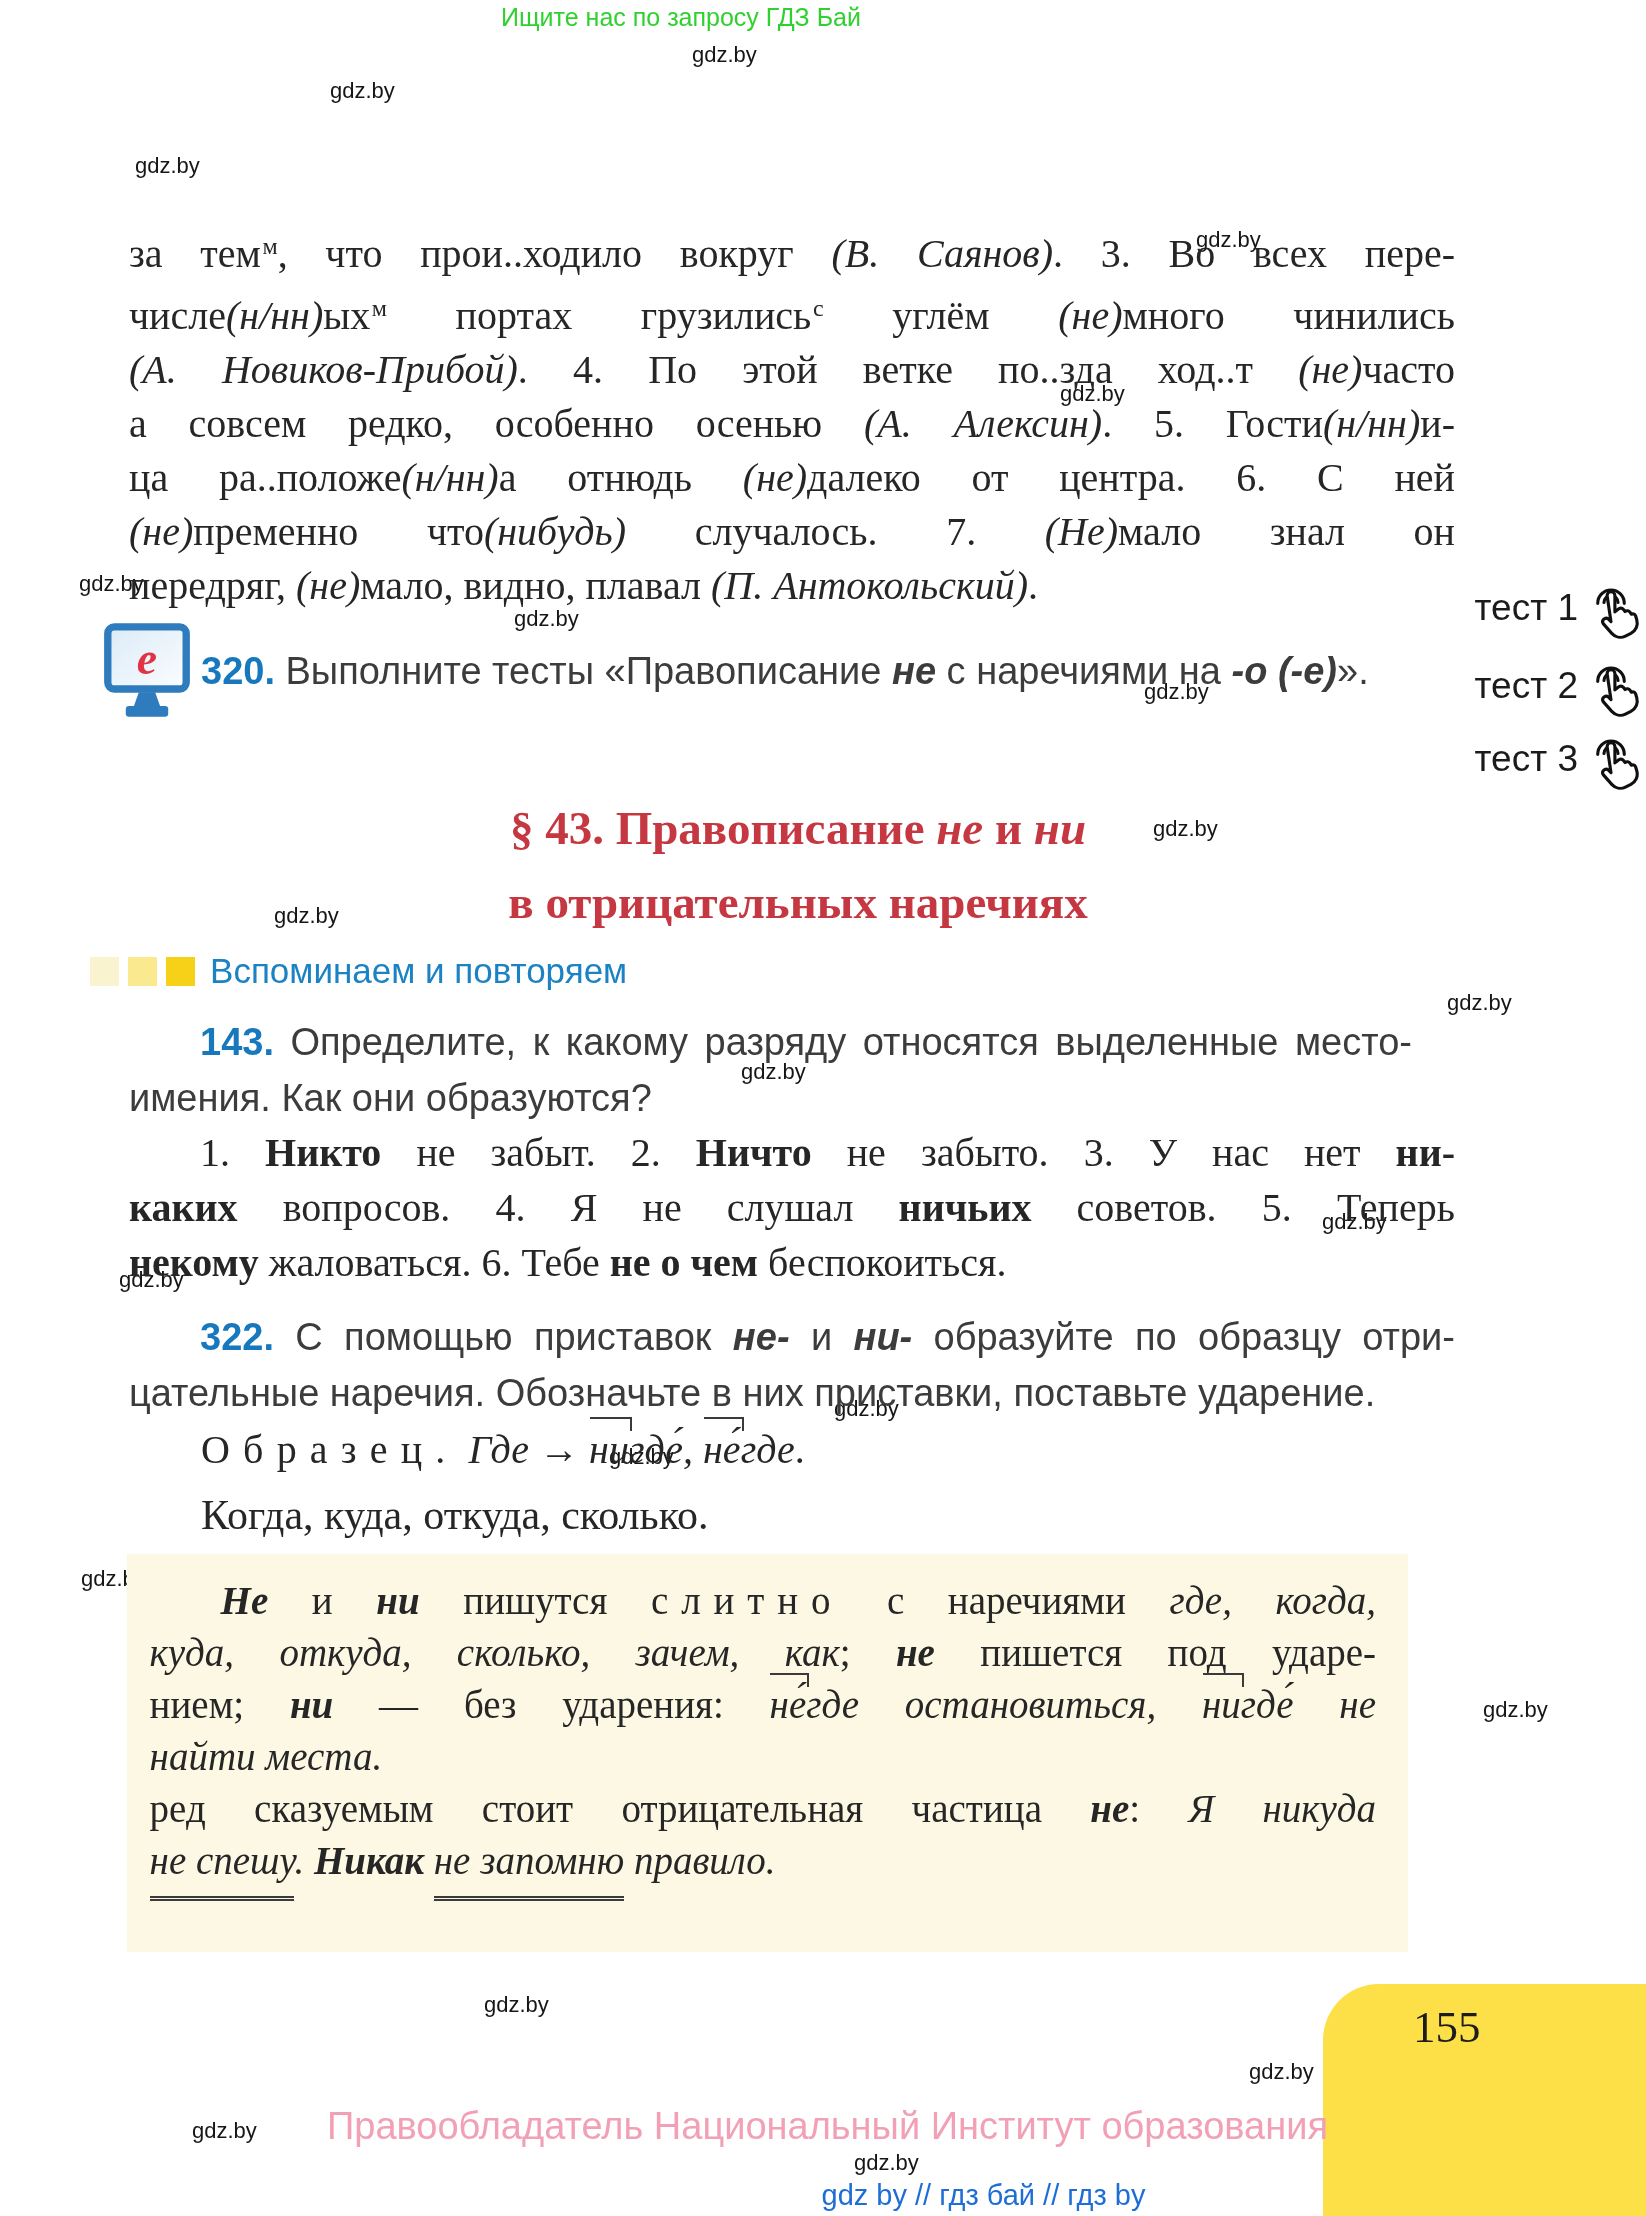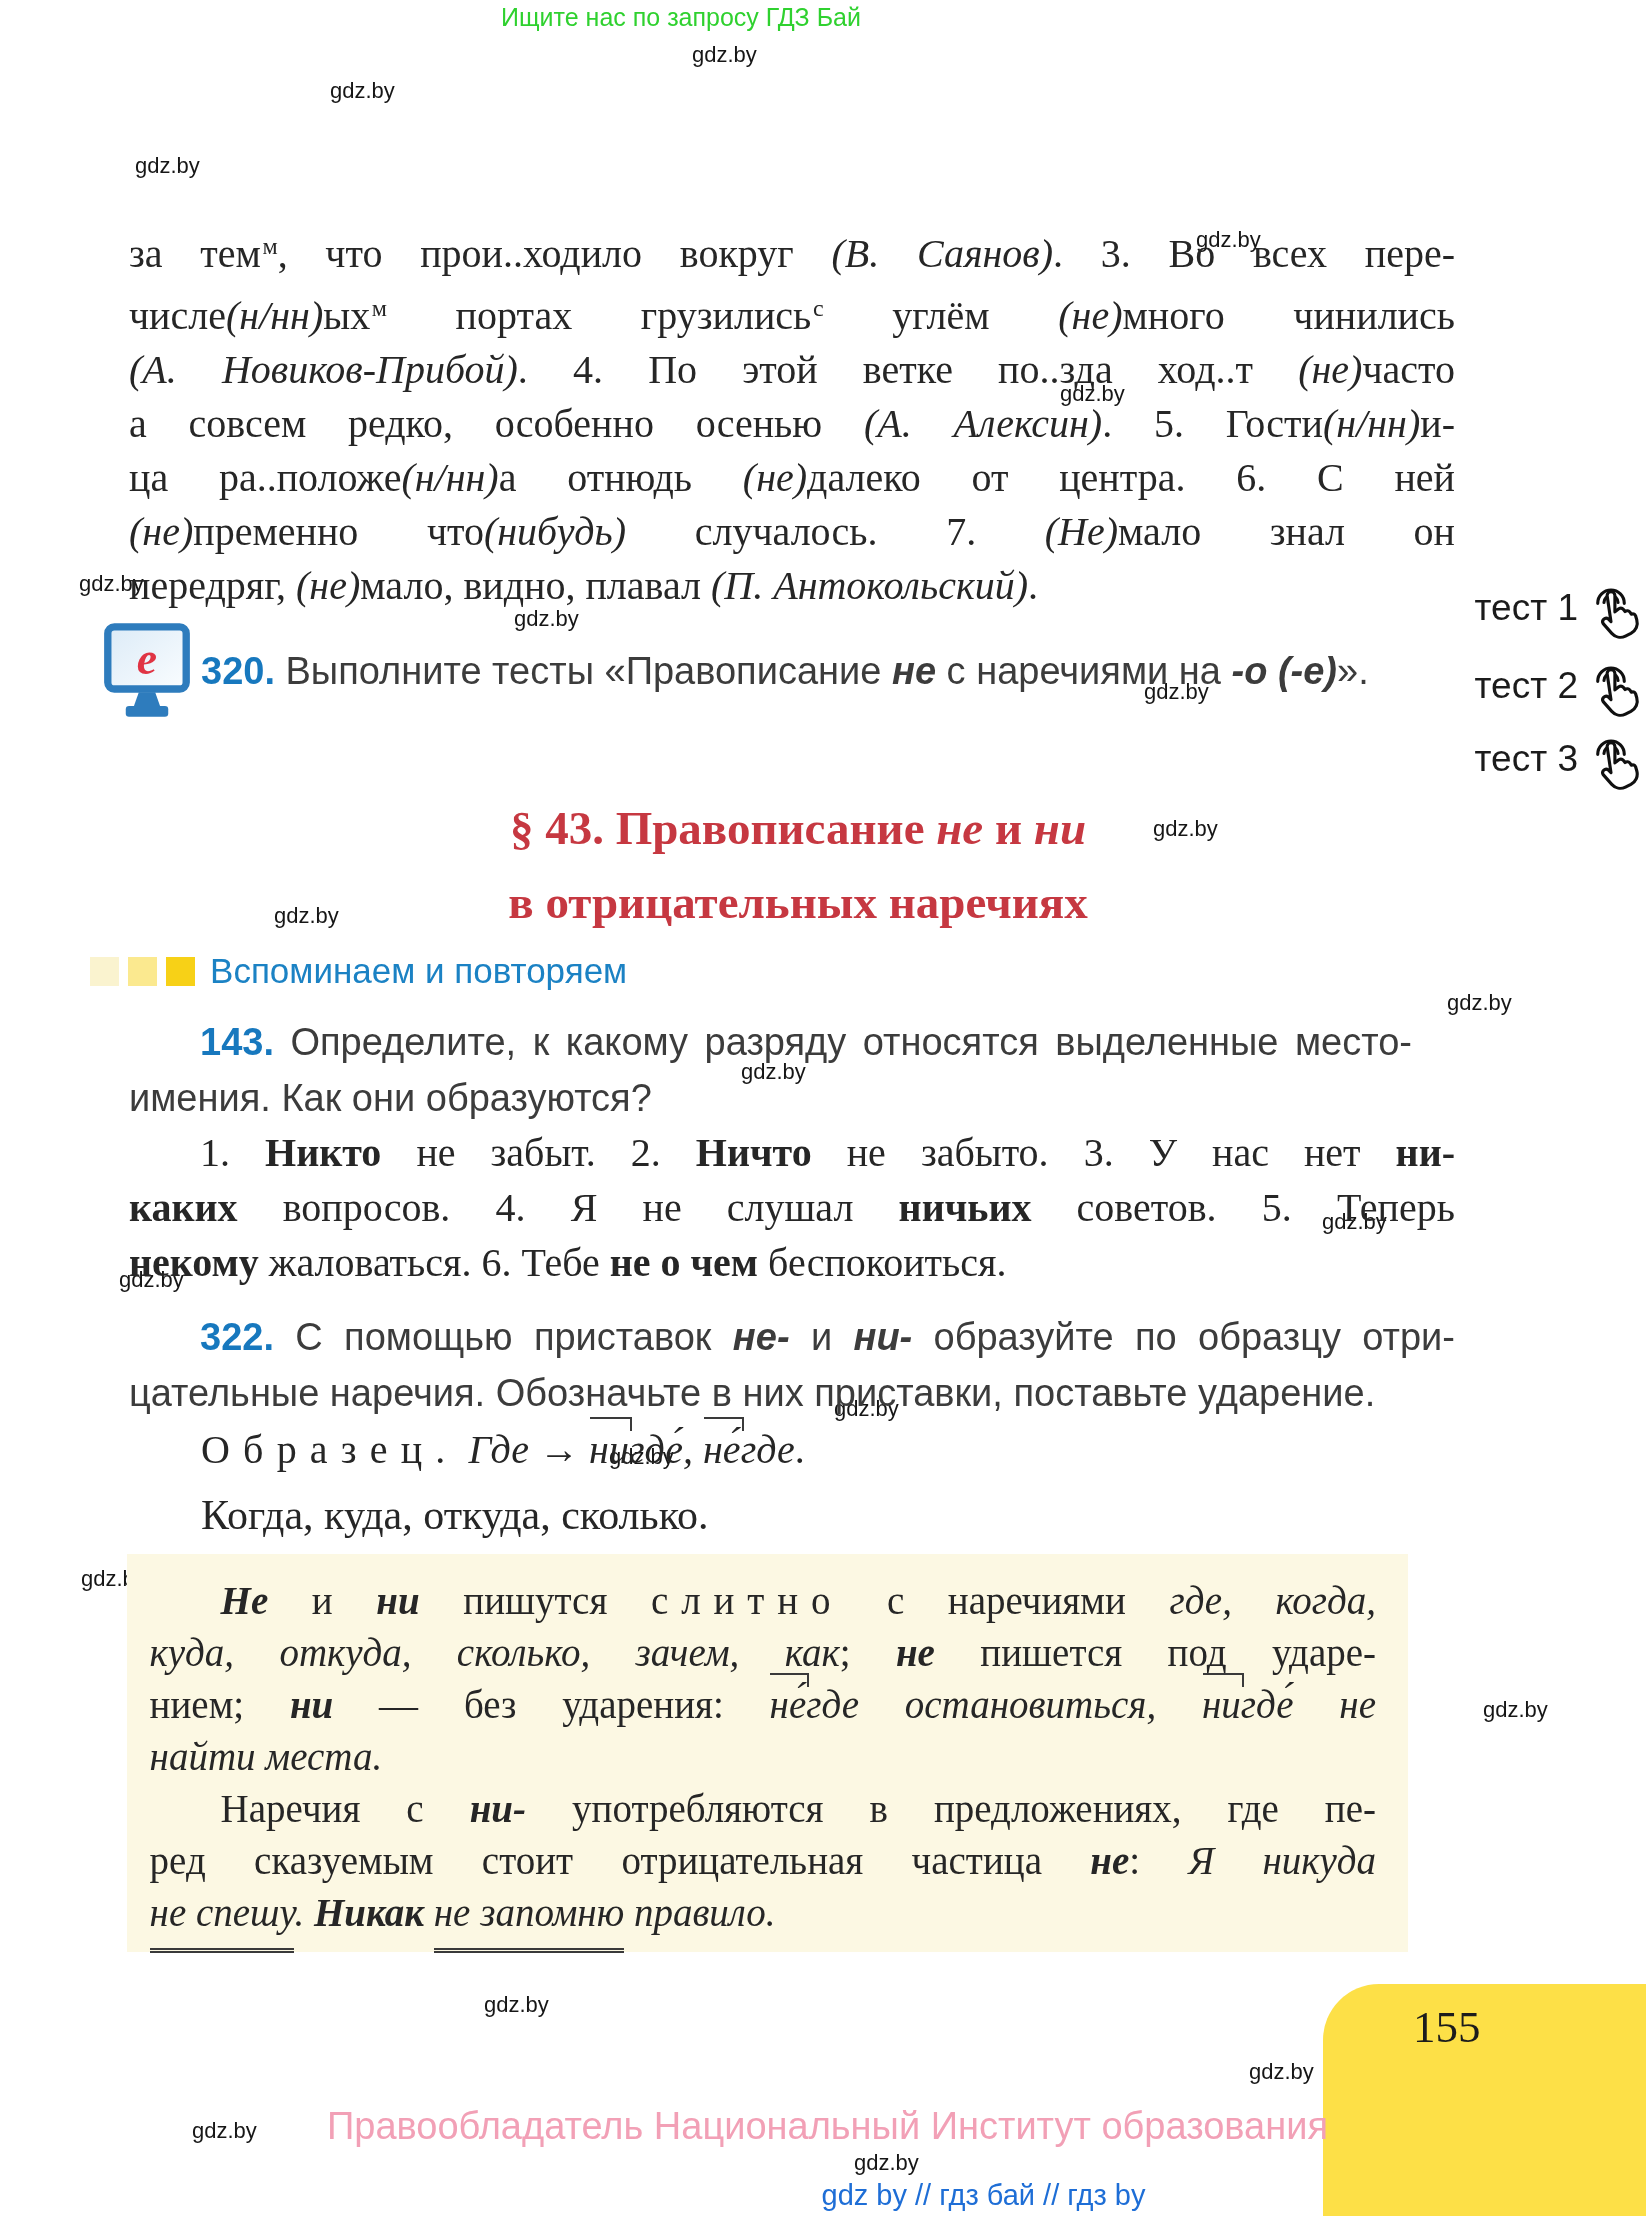--- a/index.html
+++ b/index.html
@@ -165,21 +165,20 @@
     </div>
   <div class="abs serifblock" style="left:201px;top:1488px;width:1128px;font-size:42px;">
       <div class="tline last"><span class="s-n">Когда, куда, откуда, сколько.</span></div>
     </div>
 
   <div class="abs rulebox" style="left:127px;top:1554px;width:1281px;height:398px;">
       <div class="tline ind"><span class="s-bi">Не</span><span class="s-n"> и </span><span class="s-bi">ни</span><span class="s-n"> пишутся </span><span class="s-sp">слитно</span><span class="s-n"> с наречиями </span><span class="s-i">где, когда,</span></div>
       <div class="tline"><span class="s-i">куда, откуда, сколько, зачем, как</span><span class="s-n">; </span><span class="s-bi">не</span><span class="s-n"> пишется под ударе-</span></div>
       <div class="tline"><span class="s-n">нием; </span><span class="s-bi">ни</span><span class="s-n"> — без ударения: </span><span class="s-i s-pref">не́</span><span class="s-i">где остановиться, </span><span class="s-i s-pref">ни</span><span class="s-i">где́ не</span></div>
       <div class="tline last"><span class="s-i">найти места.</span></div>
-      <div class="tline ind"><span class="s-n">Наречия с </span><span class="s-bi">ни-</span><span class="s-n"> употребляются в предложениях, где пе-</span></div>
       <div class="tline"><span class="s-n">ред сказуемым стоит отрицательная частица </span><span class="s-bi">не</span><span class="s-n">: </span><span class="s-i">Я никуда</span></div>
       <div class="tline last"><span class="s-i s-u2">не спешу</span><span class="s-i">. </span><span class="s-bi">Никак</span><span class="s-n"> </span><span class="s-i s-u2">не запомню</span><span class="s-i"> правило.</span></div>
     </div>
 
   <div class="abs corner" style="left:1323px;top:1984px;width:323px;height:232px;">
     <span class="pagenum">155</span>
   </div>
 
   <div class="abs copyright" style="left:247px;top:2105px;width:1161px;">Правообладатель Национальный Институт образования</div>
 

